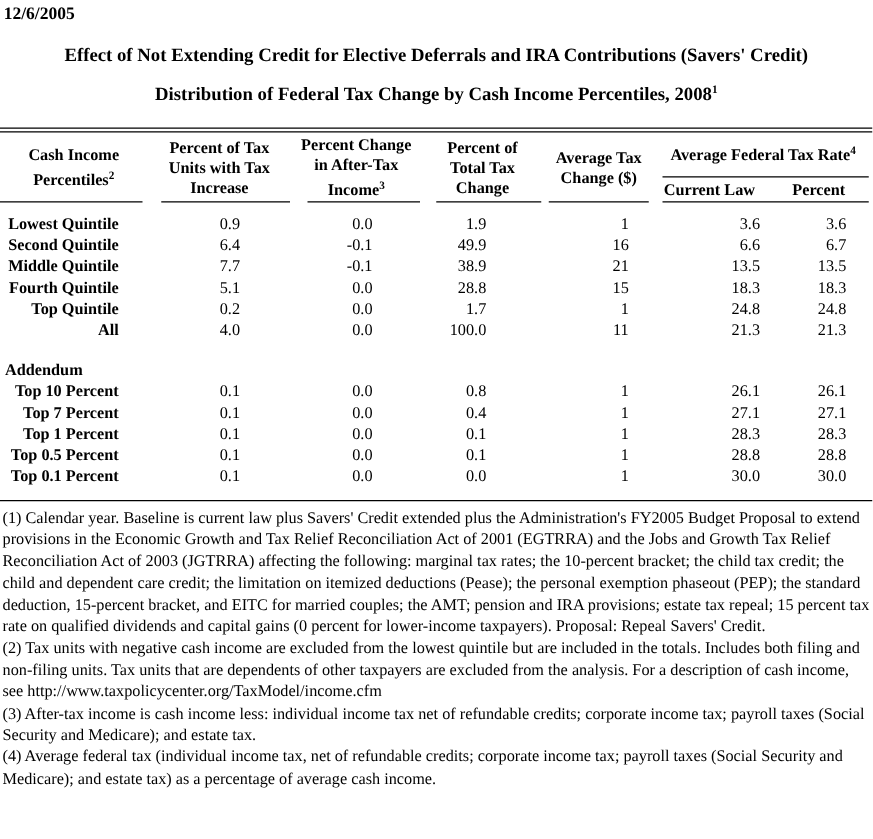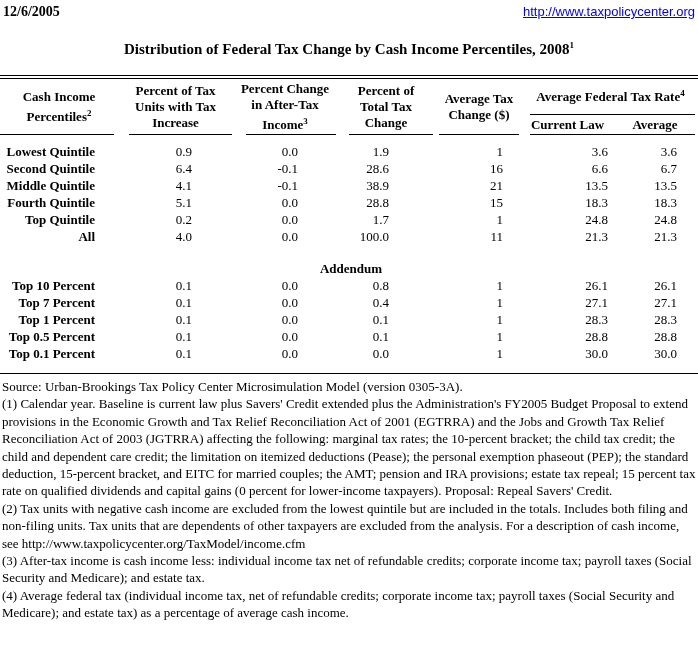--- a/index.html
+++ b/index.html
@@ -35,34 +35,34 @@
   tbody tr:first-child td{padding-top:8px;}
   td.lbl{font-weight:bold;text-align:right;padding-right:23px;white-space:nowrap;}
   td.val{text-align:right;font-weight:normal;}
   td.cv1{padding-right:41px}
   td.cv2{padding-right:39px}
   td.cv3{padding-right:46px}
   td.cv4{padding-right:20px}
   td.cv5{padding-right:4px}
   td.cv6{padding-right:21px}
   tr.spacer td{height:15px;}
-  tr.section td{text-align:center;padding-left:4px;padding-right:0;font-weight:bold;}
+  tr.section td{text-align:left;padding-left:4px;padding-right:0;font-weight:bold;}
   .bottom-rule{border-top:1px solid #000;margin-top:11px;}
   .notes{margin-top:4px;padding:0 2px;}
   .notes p{margin:0;font-size:13px;line-height:17.4px;}
 </style>
 </head>
 <body>
 
 <div class="topbar">
   <span class="date">12/6/2005</span>
-  <a class="site-link">http://www.taxpolicycenter.org</a>
 </div>
 
 <div class="titles">
+  <div class="t">Effect of Not Extending Credit for Elective Deferrals and IRA Contributions (Savers' Credit)</div>
   <div class="t"><span>Distribution of Federal Tax Change by Cash Income Percentiles, 2008</span><sup>1</sup></div>
 </div>
 
 <div class="top-rule"></div>
 
 <table>
   <colgroup>
     <col class="w1">
       <col class="w2">
       <col class="w3">
@@ -115,47 +115,47 @@
         <span>Average Federal Tax Rate</span><sup>4</sup>
         <div class="uline"></div>
       </th>
     </tr>
     <tr class="hr2">
       <th class="sub1">
         <span>Current Law</span>
         <div class="uline"></div>
       </th>
       <th class="sub2">
-        <span>Average</span>
+        <span>Percent</span>
         <div class="uline"></div>
       </th>
     </tr>
   </thead>
   <tbody>
       <tr>
         <td class="lbl">Lowest Quintile</td>
         <td class="val cv1">0.9</td>
         <td class="val cv2">0.0</td>
         <td class="val cv3">1.9</td>
         <td class="val cv4">1</td>
         <td class="val cv5">3.6</td>
         <td class="val cv6">3.6</td>
       </tr>
       <tr>
         <td class="lbl">Second Quintile</td>
         <td class="val cv1">6.4</td>
         <td class="val cv2">-0.1</td>
-        <td class="val cv3">28.6</td>
+        <td class="val cv3">49.9</td>
         <td class="val cv4">16</td>
         <td class="val cv5">6.6</td>
         <td class="val cv6">6.7</td>
       </tr>
       <tr>
         <td class="lbl">Middle Quintile</td>
-        <td class="val cv1">4.1</td>
+        <td class="val cv1">7.7</td>
         <td class="val cv2">-0.1</td>
         <td class="val cv3">38.9</td>
         <td class="val cv4">21</td>
         <td class="val cv5">13.5</td>
         <td class="val cv6">13.5</td>
       </tr>
       <tr>
         <td class="lbl">Fourth Quintile</td>
         <td class="val cv1">5.1</td>
         <td class="val cv2">0.0</td>
@@ -232,18 +232,17 @@
         <td class="val cv4">1</td>
         <td class="val cv5">30.0</td>
         <td class="val cv6">30.0</td>
       </tr>
     </tbody>
 </table>
 
 <div class="bottom-rule"></div>
 
 <div class="notes">
-  <p>Source: Urban-Brookings Tax Policy Center Microsimulation Model (version 0305-3A).</p>
   <p>(1) Calendar year. Baseline is current law plus Savers' Credit extended plus the Administration's FY2005 Budget Proposal to extend provisions in the Economic Growth and Tax Relief Reconciliation Act of 2001 (EGTRRA) and the Jobs and Growth Tax Relief Reconciliation Act of 2003 (JGTRRA) affecting the following: marginal tax rates; the 10-percent bracket; the child tax credit; the child and dependent care credit; the limitation on itemized deductions (Pease); the personal exemption phaseout (PEP); the standard deduction, 15-percent bracket, and EITC for married couples; the AMT; pension and IRA provisions; estate tax repeal; 15 percent tax rate on qualified dividends and capital gains (0 percent for lower-income taxpayers). Proposal: Repeal Savers' Credit.</p>
   <p>(2) Tax units with negative cash income are excluded from the lowest quintile but are included in the totals. Includes both filing and non-filing units. Tax units that are dependents of other taxpayers are excluded from the analysis. For a description of cash income, see http://www.taxpolicycenter.org/TaxModel/income.cfm</p>
   <p>(3) After-tax income is cash income less: individual income tax net of refundable credits; corporate income tax; payroll taxes (Social Security and Medicare); and estate tax.</p>
   <p>(4) Average federal tax (individual income tax, net of refundable credits; corporate income tax; payroll taxes (Social Security and Medicare); and estate tax) as a percentage of average cash income.</p>
 </div>
 
 </body></html>

